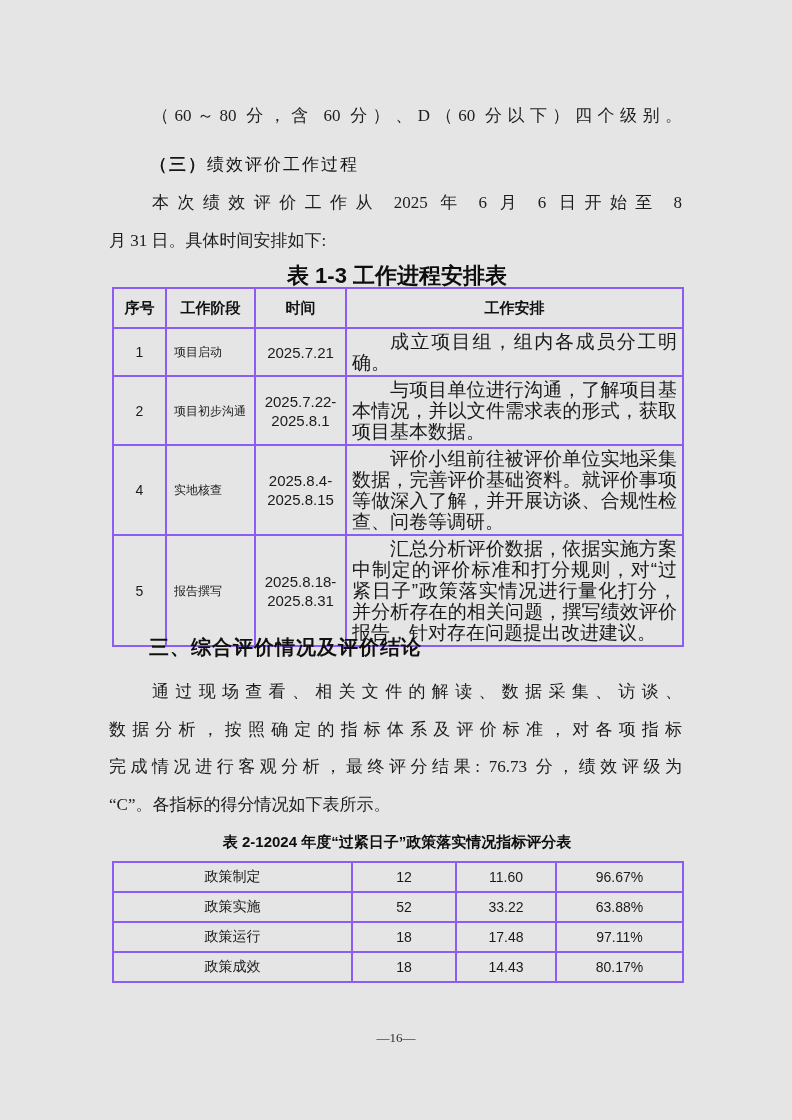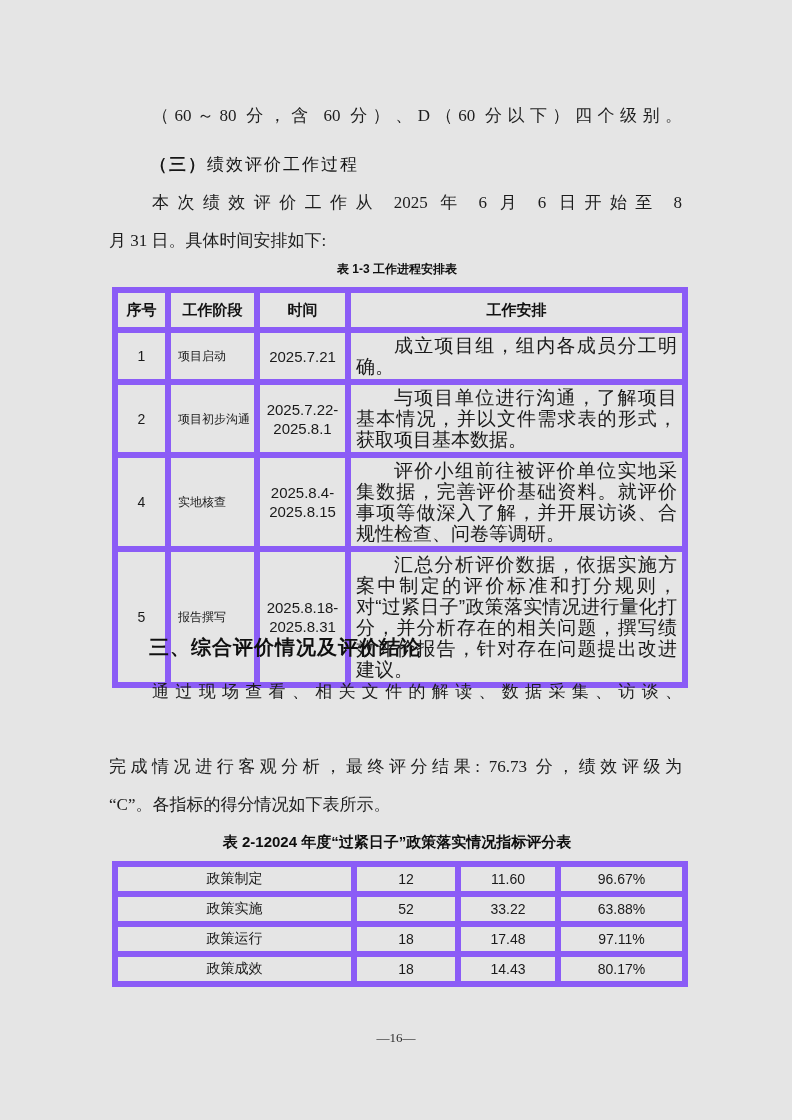--- a/index.html
+++ b/index.html
@@ -31,31 +31,31 @@
   .h2 {
     position:absolute; left:149px; top:634px; font-size:20px; font-weight:bold;
     font-family:Liberation Serif, serif; color:#101010;
     letter-spacing:1px;
   }
   .tbl-title {
     position:absolute; left:112px; width:570px; text-align:center;
     font-weight:bold; font-family:"Liberation Sans","DejaVu Sans",sans-serif;
     color:#0e0e0e;
   }
-  .t1title { top:261px; font-size:12px; }
+  .t1title { top:261px; font-size:22px; }
   .t2title { top:833px; font-size:15px; }
   
   table {
     position:absolute; left:112px; width:570px;
     border-collapse:collapse; table-layout:fixed;
     font-family:"Liberation Sans","DejaVu Sans",sans-serif;
   }
   .t1 { top:287px; }
   .t2 { top:861px; }
-  td, th { border:6px solid #8b5cf6; overflow:hidden; }
+  td, th { border:2px solid #8b5cf6; overflow:hidden; }
   .t1 th { height:40px; font-size:15px; font-weight:bold; text-align:center; vertical-align:middle; color:#111; }
   .t2 th { height:31px; font-size:15px; font-weight:bold; text-align:center; vertical-align:middle; color:#111; }
   .t1 td { vertical-align:middle; color:#1a1a1a; }
   .rh1 { height:32px; } .rh2 { height:66px; } .rh3 { height:86px; } .rh4 { height:110px; }
   .c-no   { font-size:14px; text-align:center; }
   .c-stage{ font-size:12px; text-align:left; padding-left:7px; line-height:20px; }
   .c-time { font-size:15px; text-align:center; line-height:19px; padding:0 4px; }
   .c-arr  { font-size:19px; line-height:21px; text-align:justify; padding:2px 5px 2px 5px; }
   .c-arr .in { display:block; text-indent:2em; text-align:justify; }
   .t2 td { height:30px; font-size:14px; text-align:center; vertical-align:middle; color:#1a1a1a; }
@@ -126,20 +126,21 @@
         <td class="c-arr">
             <span class="in">汇总分析评价数据，依据实施方案中制定的评价标准和打分规则，对“过紧日子”政策落实情况进行量化打分，并分析存在的相关问题，撰写绩效评价报告，针对存在问题提出改进建议。</span>
           </td>
       </tr>
     </tbody>
   </table>
 
   <div class="h2">三、综合评价情况及评价结论</div>
 
   <div class="line jfull p2l1">通过现场查看、相关文件的解读、数据采集、访谈、</div>
+  <div class="line jfull p2l2">数据分析，按照确定的指标体系及评价标准，对各项指标</div>
   <div class="line jfull p2l3">完成情况进行客观分析，最终评分结果: 76.73 分，绩效评级为</div>
   <div class="line p2l4">“C”。各指标的得分情况如下表所示。</div>
 
   <div class="tbl-title t2title">表 2-12024 年度“过紧日子”政策落实情况指标评分表</div>
 
   <table class="t2">
     <colgroup>
       <col style="width:239px">
         <col style="width:104px">
       <col style="width:100px">

